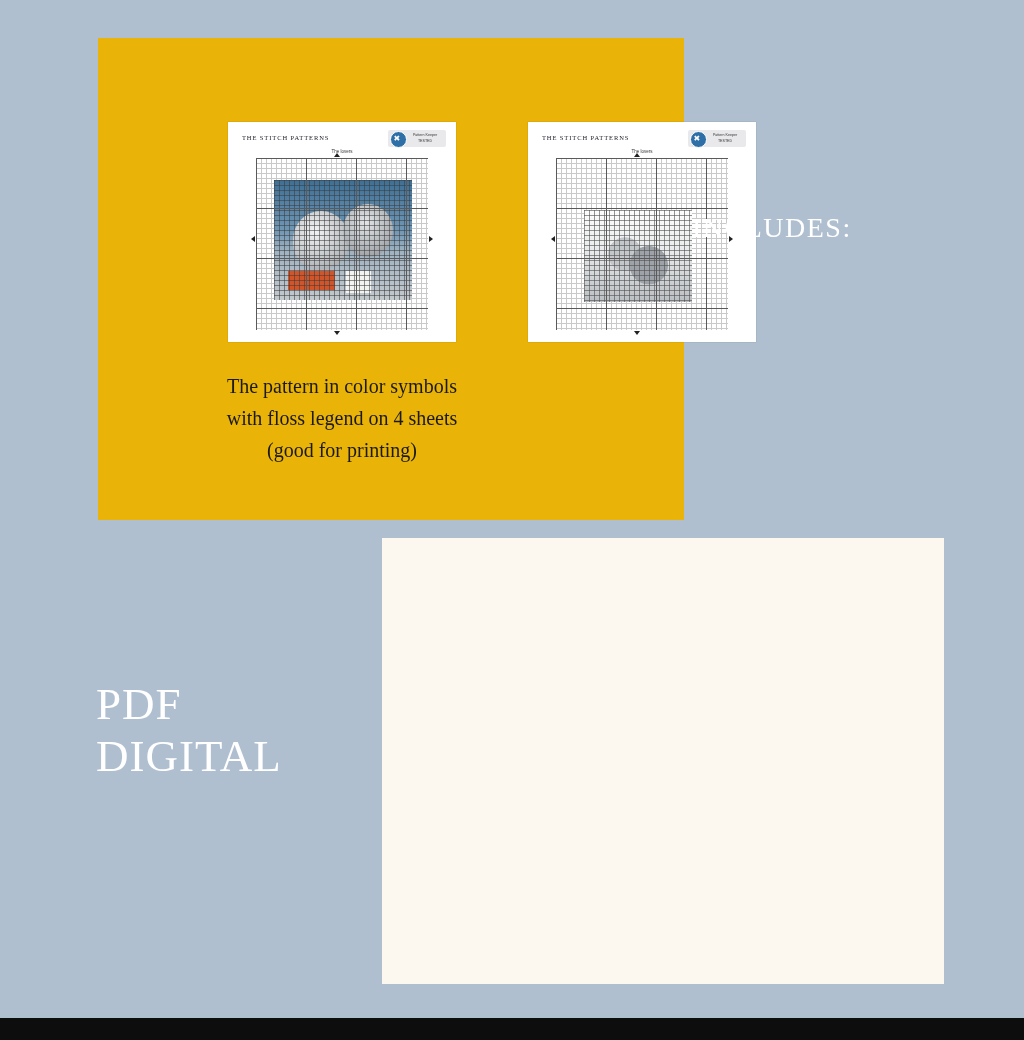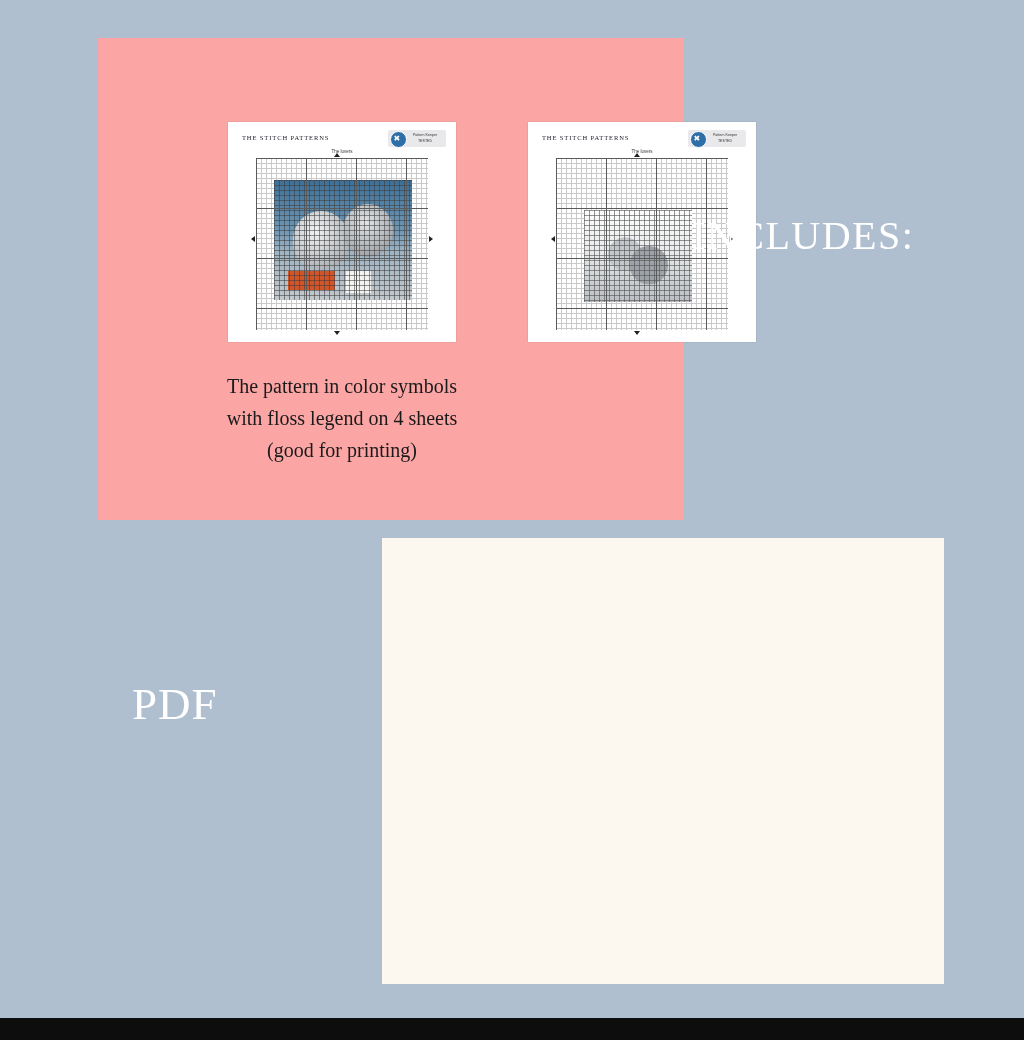--- a/index.html
+++ b/index.html
@@ -29,55 +29,55 @@
     background: #0d0d0d;
   }
 
   
   .panel-top {
     position: absolute;
     left: 98px;
     top: 38px;
     width: 586px;
     height: 482px;
-    background: #fca5a5;
+    background: #eab308;
   }
   .panel-bottom {
     position: absolute;
     left: 382px;
     top: 538px;
     width: 562px;
     height: 446px;
     background: #fdf8ef;
   }
 
   
   .includes-title {
     position: absolute;
     left: 692px;
     top: 212px;
     width: 322px;
     color: #ffffff;
-    font-size: 40px;
+    font-size: 28px;
     letter-spacing: 1.5px;
     font-family: "Liberation Serif", serif;
     white-space: nowrap;
   }
   .pdf-title {
     position: absolute;
     left: 96px;
     top: 678px;
     width: 270px;
     color: #ffffff;
     font-size: 45px;
     line-height: 52px;
     letter-spacing: 1px;
     font-family: "Liberation Serif", serif;
   }
-  .pdf-title div { white-space: nowrap; margin-left: 36px; }
+  .pdf-title div { white-space: nowrap; }
 
   
   .caption {
     position: absolute;
     text-align: center;
     color: #1a1a1a;
     font-size: 20px;
     line-height: 32px;
     font-family: "Liberation Serif", serif;
   }
@@ -323,16 +323,17 @@
     
     
 
     
     
   </div>
 
   <div class="includes-title">INCLUDES:</div>
   <div class="pdf-title">
     <div>PDF</div>
+    <div>DIGITAL</div>
   </div>
 
   <div class="bottom-bar"></div>
 </div>
 
 </body></html>

